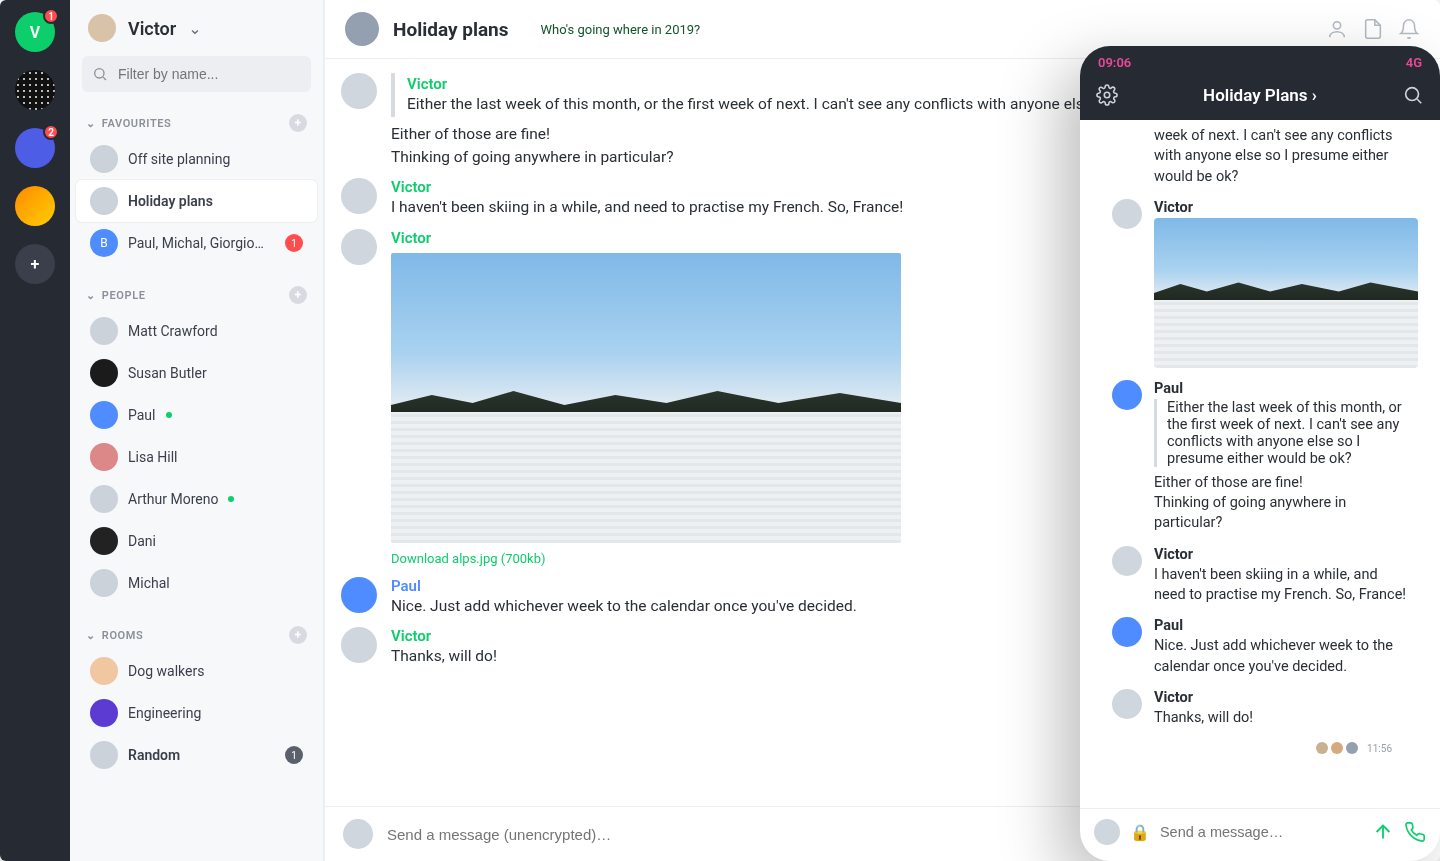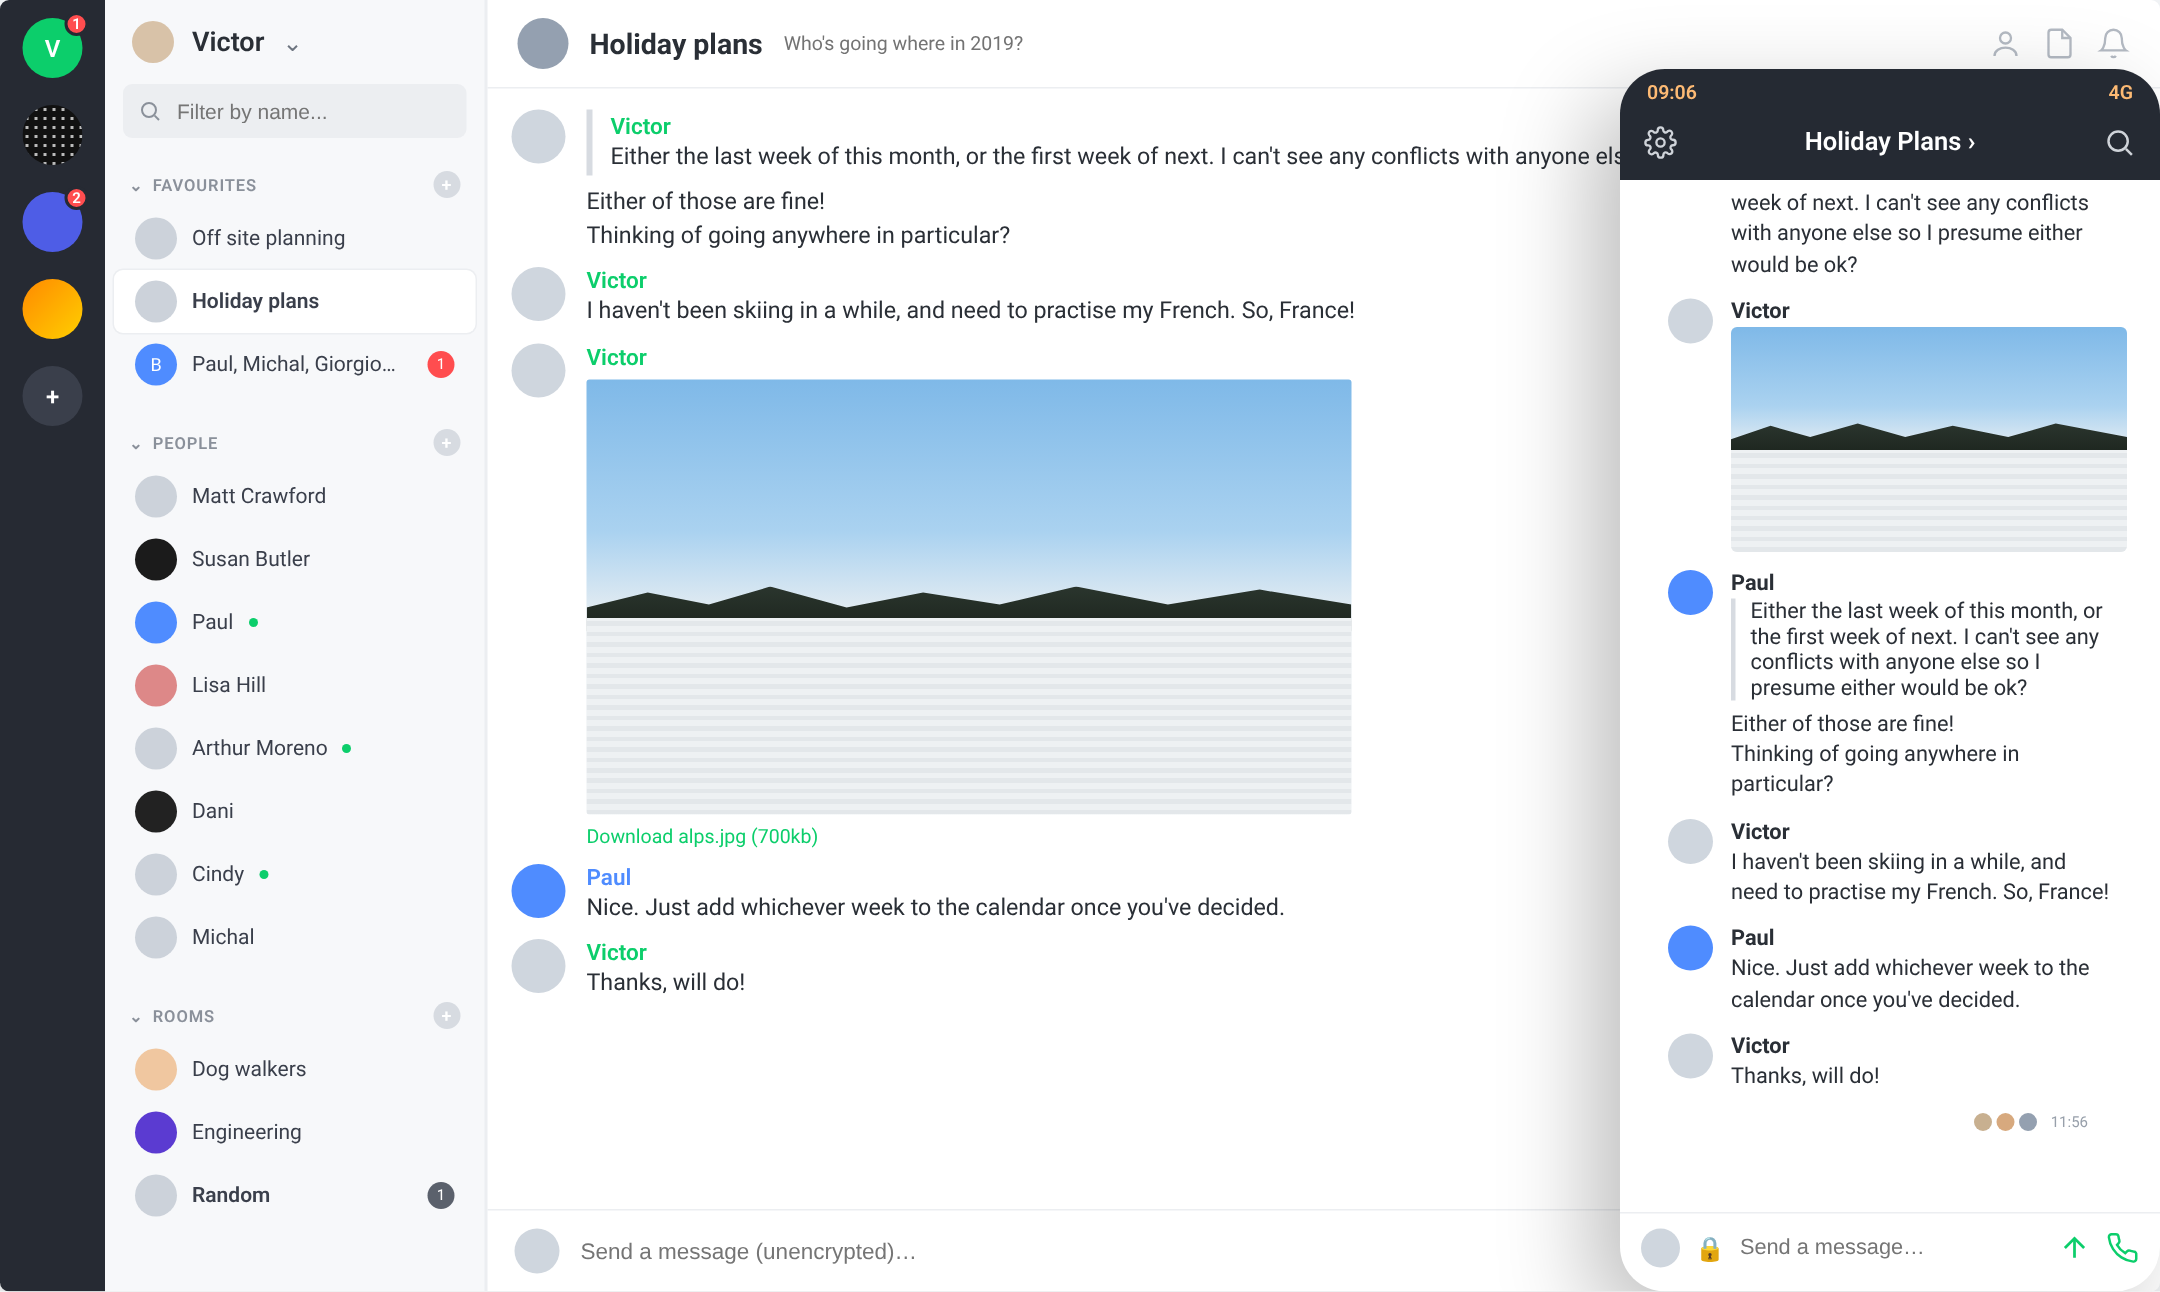--- a/index.html
+++ b/index.html
@@ -39,21 +39,21 @@
   .row .av.bl { background:#4f8cff;}
   .row .dot { width:6px; height:6px; border-radius:50%; background:#0cce6b;}
   .row .count { margin-left:auto; background:#5b616c; color:#fff; font-size:10px; width:18px; height:18px; border-radius:9px; display:flex; align-items:center; justify-content:center;}
   .row .count.red { background:#ff4d4f;}
 
   
   .main { flex:1 1 auto; min-width:0; display:flex; flex-direction:column; border-left:1px solid #eceef1; }
   .room-hd { display:flex; align-items:center; gap:14px; padding:12px 20px; border-bottom:1px solid #eceef1; }
   .room-hd .rav { width:34px; height:34px; border-radius:50%; background:#94a0b0;}
   .room-hd h1 { font-size:19px; font-weight:700;}
-  .room-hd .topic { color:#737373; font-size:13px;}
+  .room-hd .topic { color:#14532d; font-size:13px;margin-left:18px;}
   .room-hd .spacer { flex:1;}
   .room-hd .hicon { color:#b4bac3; cursor:pointer;}
 
   .apps-bar { display:flex; align-items:center; gap:10px; padding:4px 16px; border-bottom:1px solid #eceef1; color:#8a909a; font-size:12px; height:24px;}
   .apps-bar svg { color:#0cce6b;}
 
   .scroll { flex:1; overflow:auto; padding:14px 22px 10px 16px; }
   .msg { display:flex; gap:14px; margin-bottom:10px;}
   .msg .mav { width:36px; height:36px; border-radius:50%; background:#cfd6de; flex:none;}
   .msg .mav.paul { background:#4f8cff;}
@@ -68,21 +68,21 @@
   .photo::after { content:""; position:absolute; inset:55% 0 0 0; background:repeating-linear-gradient(0deg,#e3e7ea 0 3px,#eef1f3 3px 7px);}  
   .dl { color:#0cce6b; font-size:13px; margin-top:8px; display:inline-block;}
 
   .composer { display:flex; align-items:center; gap:14px; padding:12px 18px; border-top:1px solid #eceef1; }
   .composer .cav { width:30px; height:30px; border-radius:50%; background:#cfd6de;}
   .composer input { flex:1; border:none; font-size:15px; color:#6e7580; outline:none;}
   .composer .cicon { color:#b4bac3; cursor:pointer;}
 
   
   .phone { position:absolute; right:0; top:46px; width:360px; height:815px; background:#fff; border-radius:30px; box-shadow:-20px 20px 60px rgba(0,0,0,.25); overflow:hidden; display:flex; flex-direction:column;}
-  .phone .status { background:#252a33; color:#fdba74; display:flex; justify-content:space-between; padding:9px 18px 6px; font-size:13px; font-weight:600;}
+  .phone .status { background:#252a33; color:#ec4899; display:flex; justify-content:space-between; padding:9px 18px 6px; font-size:13px; font-weight:600;}
   .phone .phd { background:#252a33; color:#fff; display:flex; align-items:center; justify-content:space-between; padding:8px 16px 14px;}
   .phone .phd .ttl { font-size:17px; font-weight:600;}
   .phone .phd svg { color:#cfd3d9;}
   .phone .pscroll { flex:1; overflow:auto; padding:10px 32px 4px;}
   .pmg { display:flex; gap:12px; margin-bottom:12px; font-size:14.5px;}
   .pmg .pav { width:30px; height:30px; border-radius:50%; background:#cfd6de; flex:none;}
   .pmg .pav.paul { background:#4f8cff;}
   .pmg .pbody { flex:1;}
   .pmg .pname { font-weight:700; font-size:14.5px; margin-bottom:2px;}
   .pmg .ptext { line-height:1.4; color:#2a2f36;}
@@ -185,25 +185,20 @@
         <div class="av"></div>
         <span>Arthur Moreno</span>
         <span class="dot"></span>
       </div>
     <div class="row">
         <div class="av" style="background:#222"></div>
         <span>Dani</span>
       </div>
     <div class="row">
         <div class="av"></div>
-        <span>Cindy</span>
-        <span class="dot"></span>
-      </div>
-    <div class="row">
-        <div class="av"></div>
         <span>Michal</span>
       </div>
 
     <div class="sec-hd" style="margin-top:14px">
       <span class="lhs">
           <span>⌄</span>
           <span>ROOMS</span>
         </span>
       <span class="plus">+</span>
     </div>

